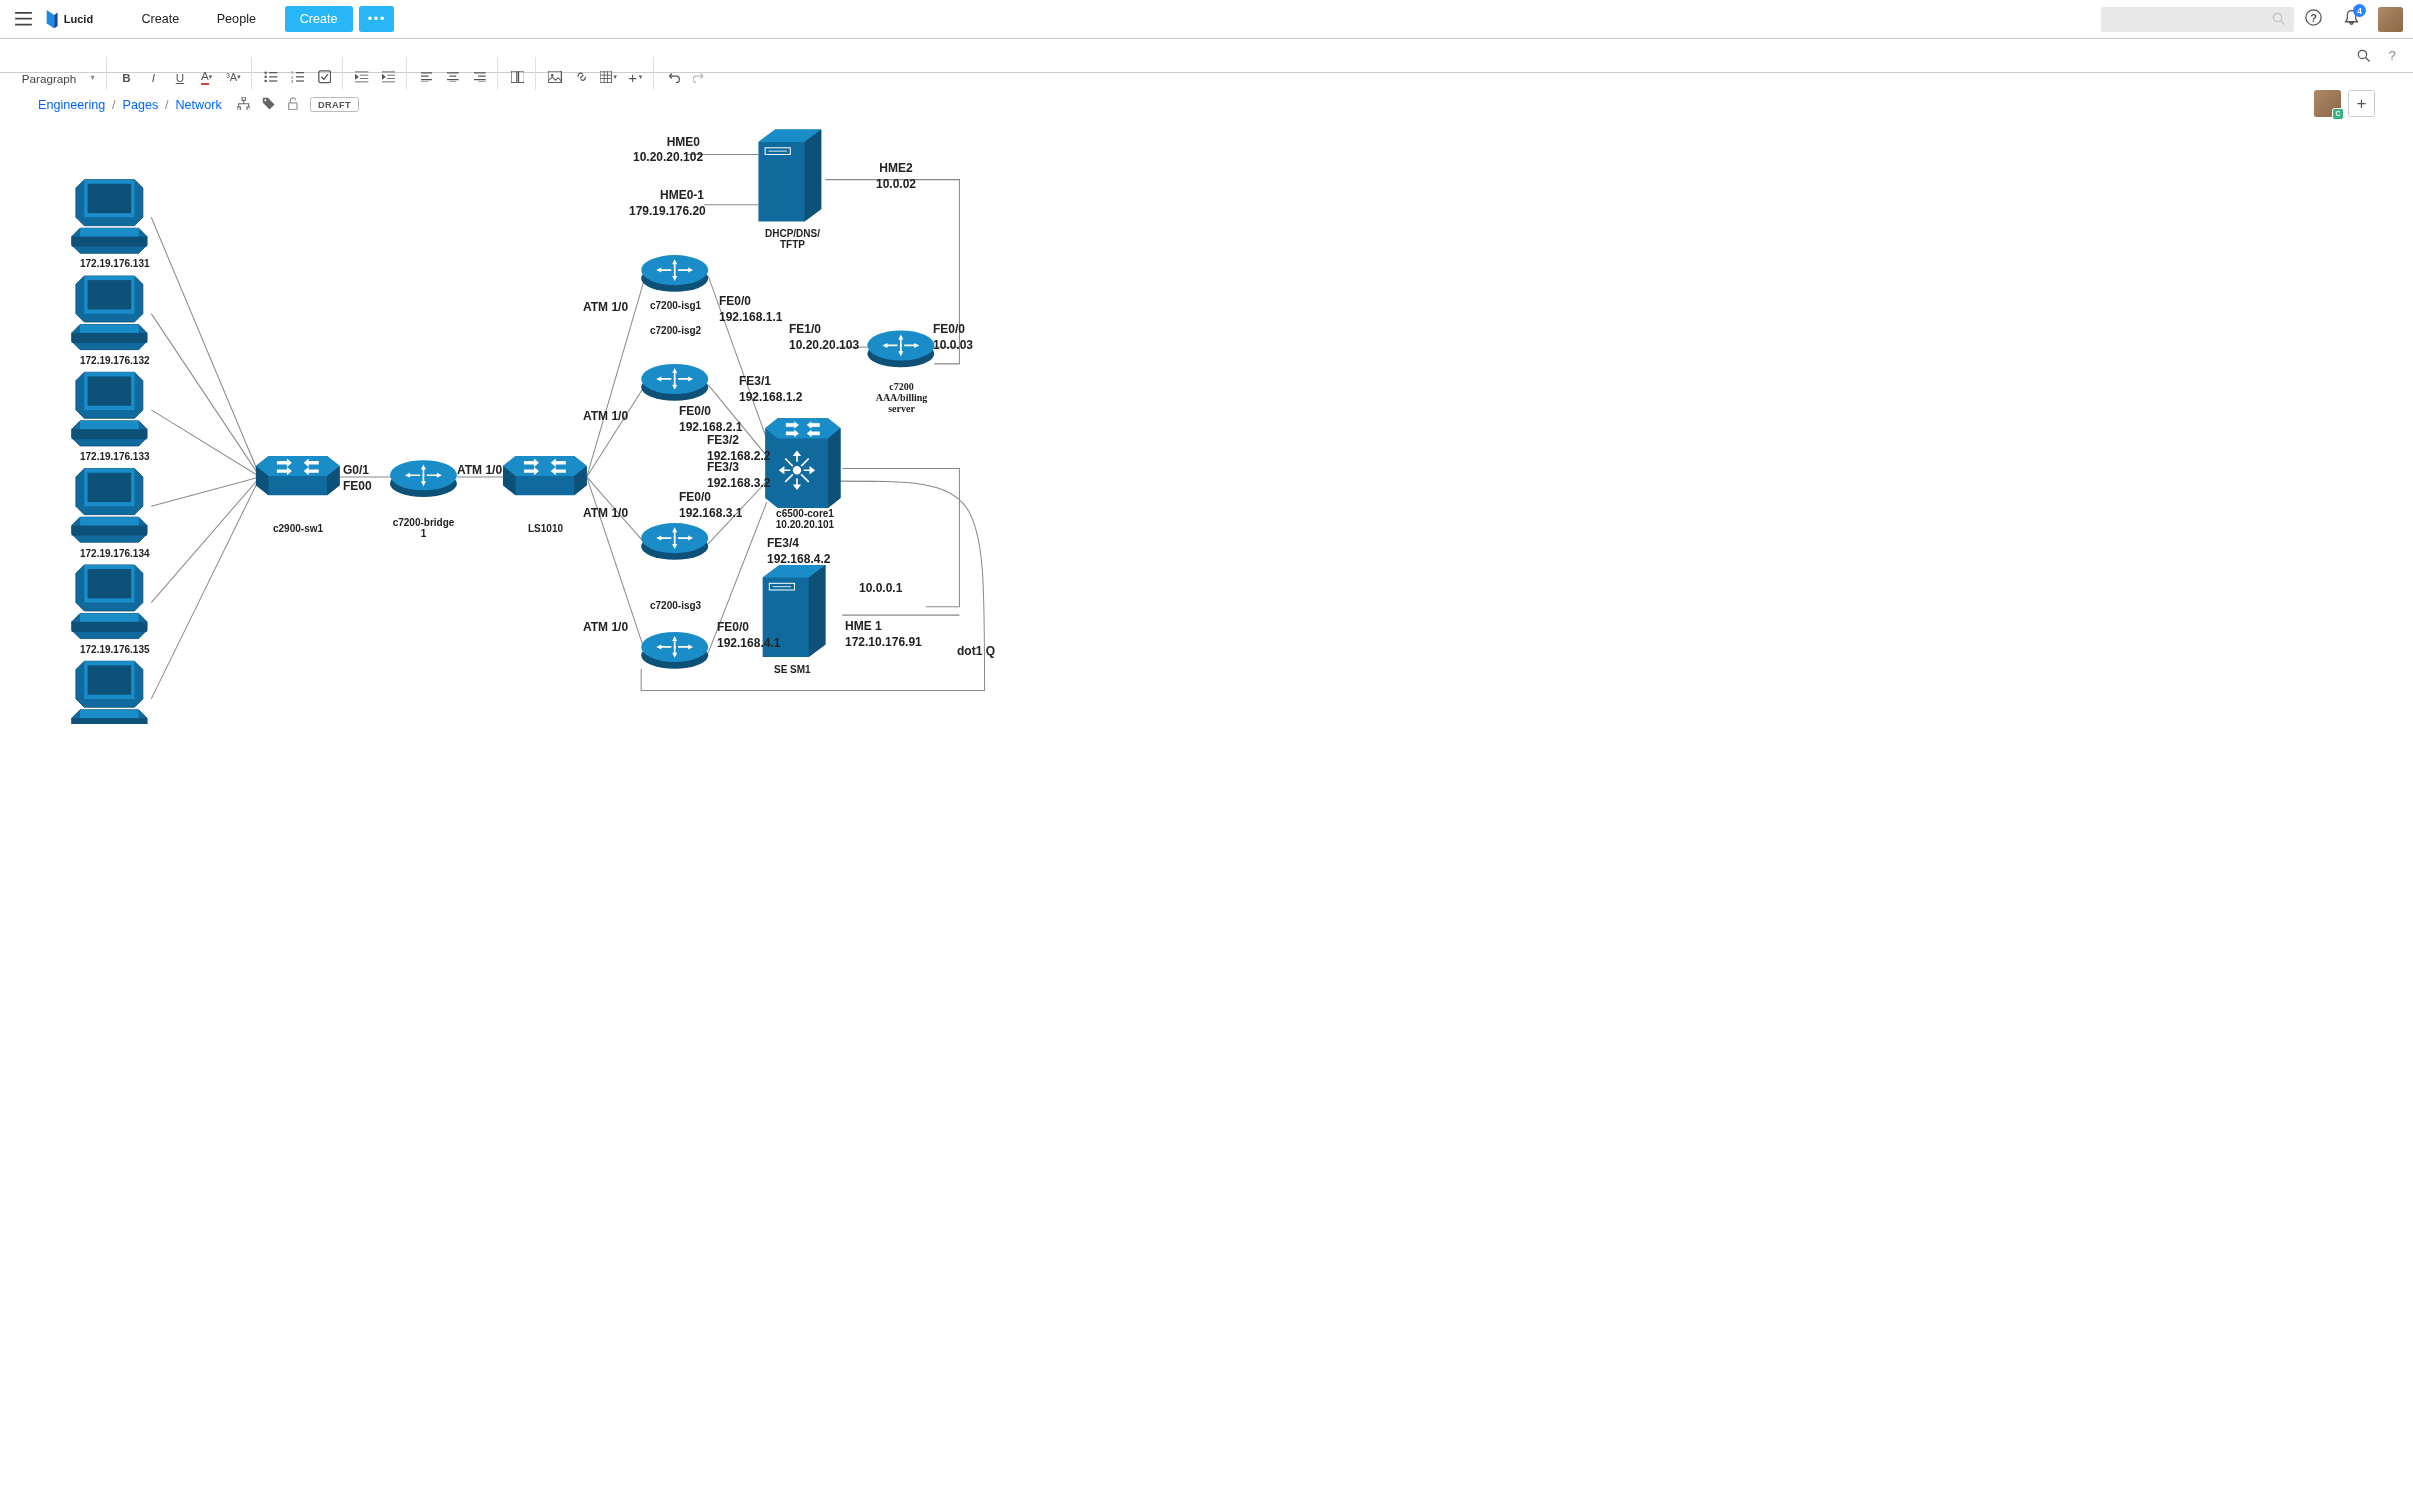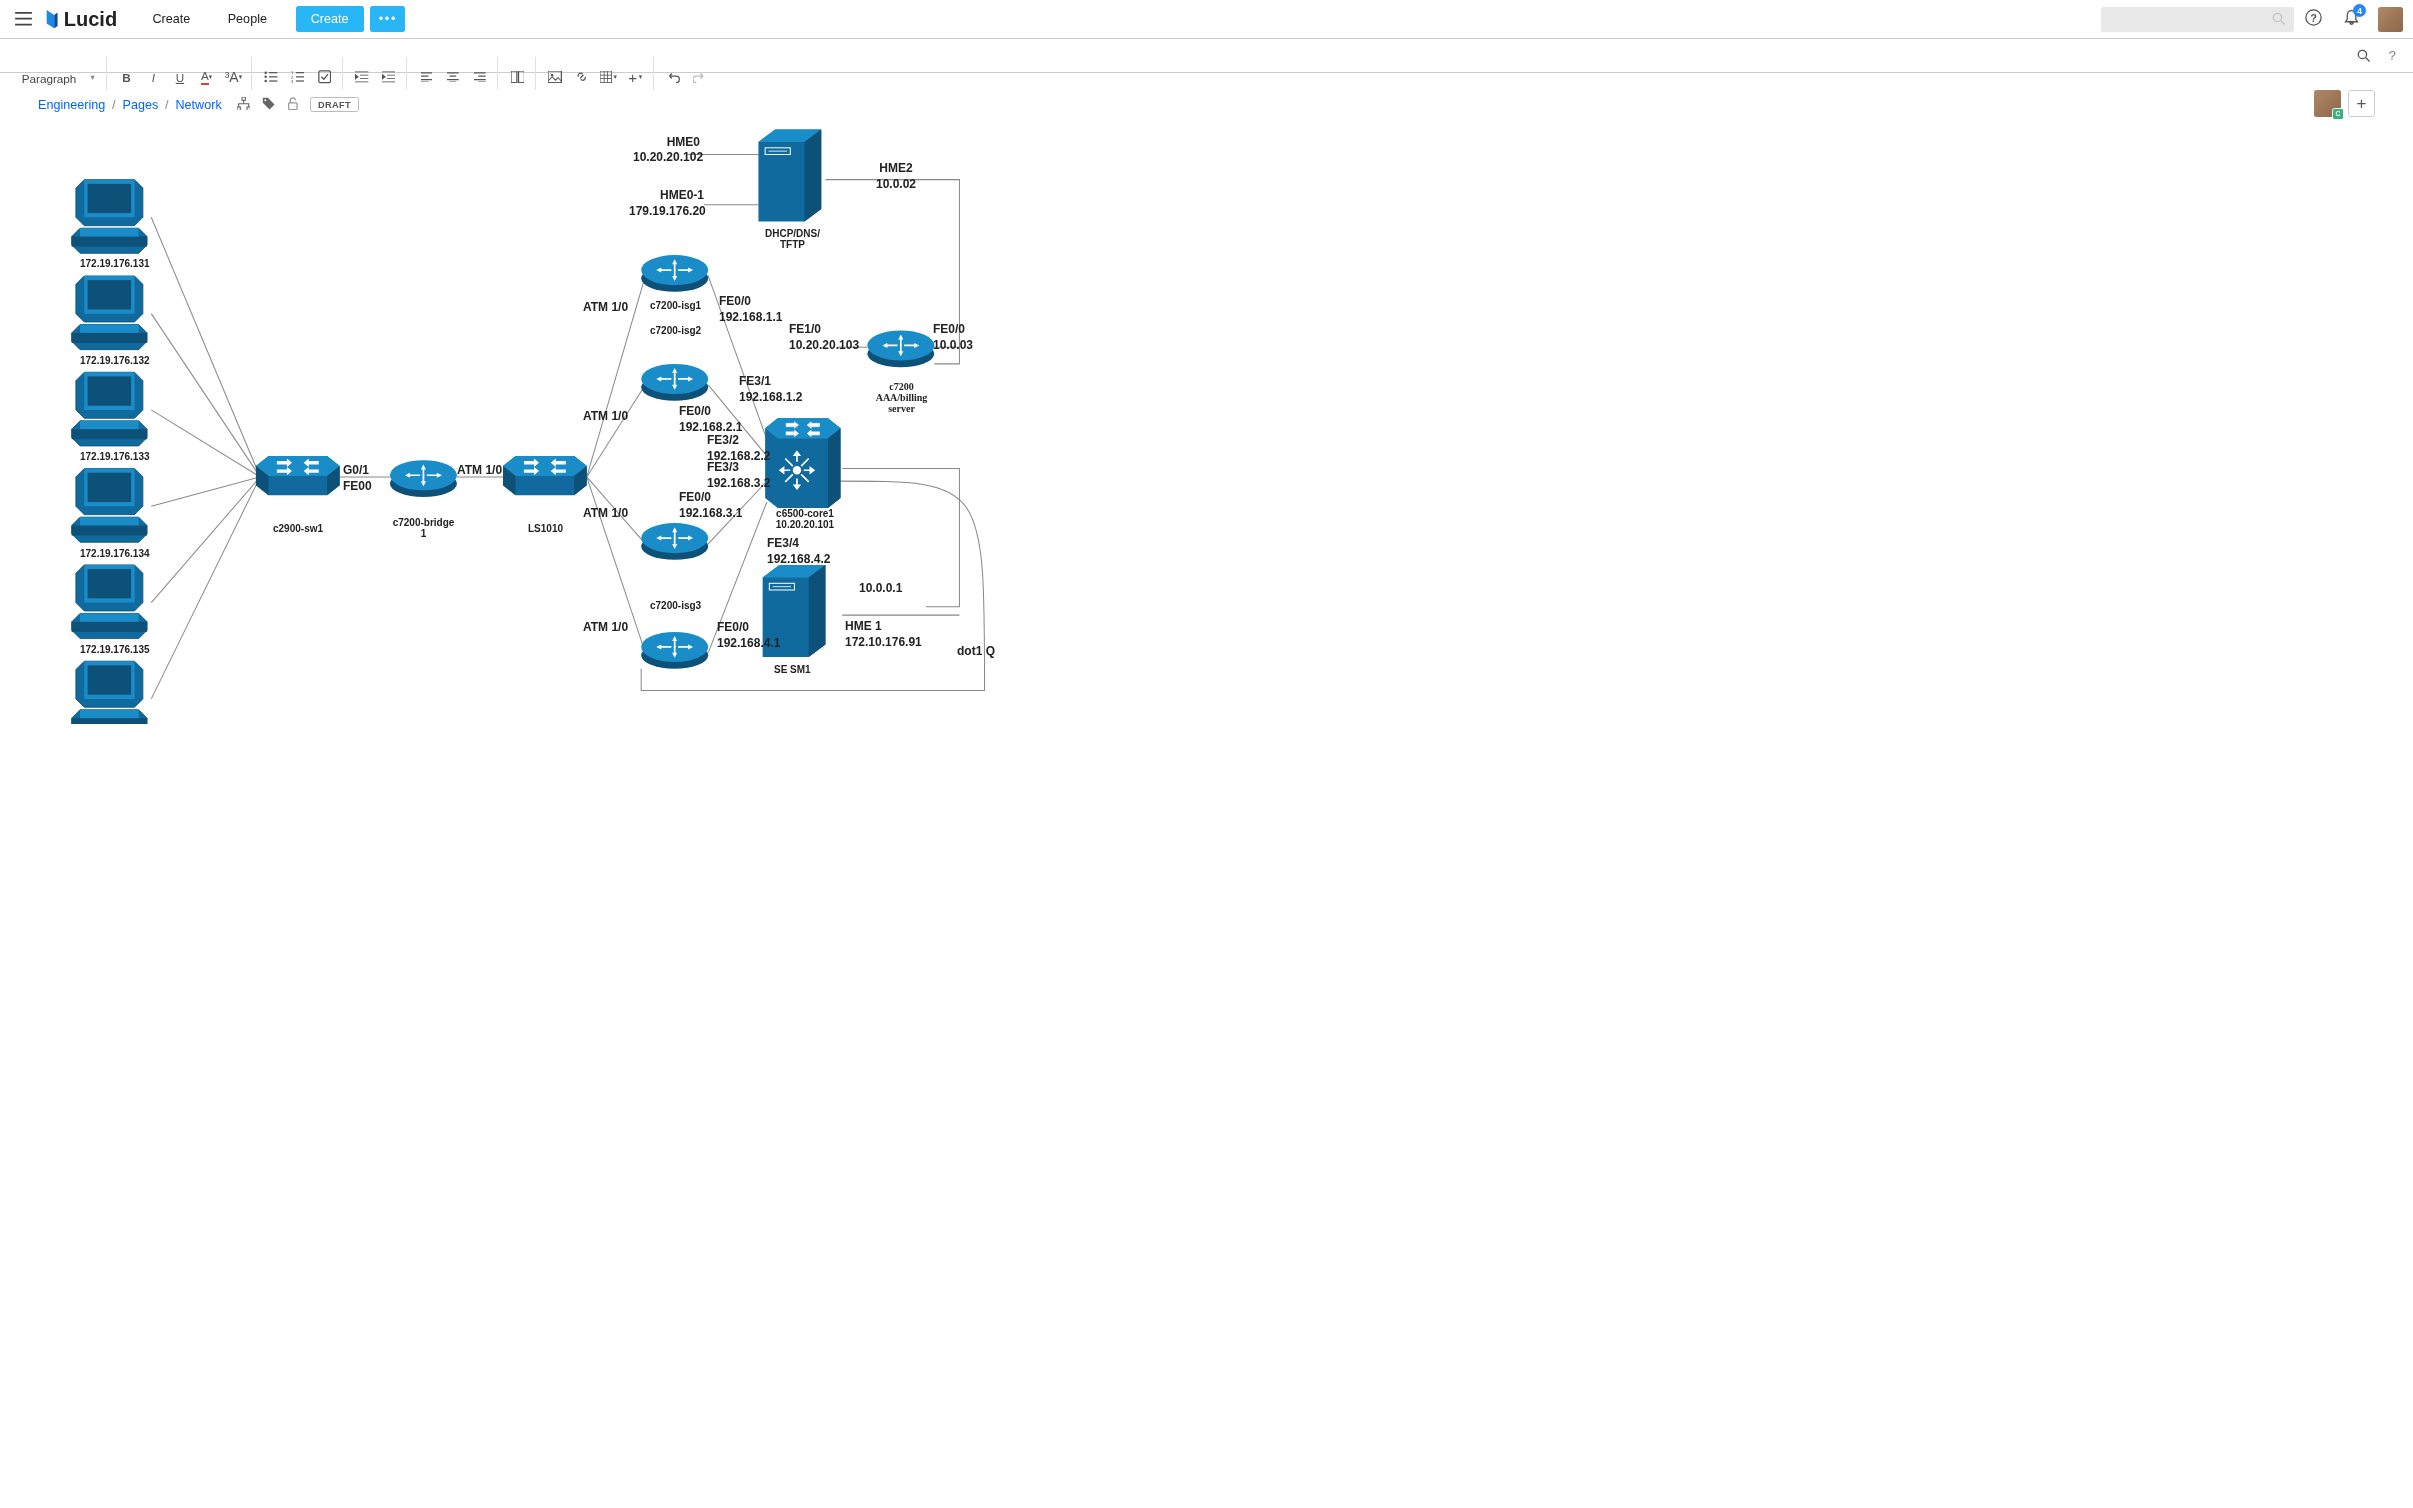--- a/index.html
+++ b/index.html
@@ -9,21 +9,21 @@
 .top-header {
   display: flex;
   align-items: center;
   height: 39px;
   padding: 0 10px;
   border-bottom: 0.8px solid #ccc;
   gap: 3.4px;
 }
 .hamburger-icon { cursor: pointer; padding: 5px; }
 .hamburger-icon svg { display: block; }
-.logo-box { display: flex; align-items: center; gap: 5px; font-weight: 700; font-size: 20px; color: #222; margin-left: 5px; margin-right: 15px; }
+.logo-box { display: flex; align-items: center; gap: 5px; font-weight: 700; font-size: 11px; color: #222; margin-left: 5px; margin-right: 28px; }
 .logo-mark { width: 13.4px; height: 18.4px; }
 .nav-link { padding: 6.7px 17px; font-size: 12.6px; color: #222; cursor: pointer; }
 .create-btn { background: #29b6f6; color: #fff; padding: 5.9px 15px; border-radius: 2.5px; font-size: 12.6px; font-weight: 500; cursor: pointer; margin-left: 8.4px; }
 .more-btn { background: #29b6f6; color: #fff; padding: 5.9px 8.4px; border-radius: 2.5px; font-size: 12.6px; cursor: pointer; margin-left: 3.4px; letter-spacing: 1.7px; }
 .spacer { flex: 1; }
 .search-box { width: 193px; height: 25px; background: #e8e8e8; border-radius: 2.5px; display: flex; align-items: center; justify-content: flex-end; padding: 0 8.4px; }
 .search-box svg { opacity: 0.4; }
 .header-icon { padding: 5px 8.4px; cursor: pointer; position: relative; }
 .badge { position: absolute; top: 0px; right: 1.7px; background: #2684ff; color: #fff; border-radius: 50%; width: 13.4px; height: 13.4px; font-size: 8.4px; display: flex; align-items: center; justify-content: center; font-weight: 600; }
 .avatar { width: 25px; height: 25px; border-radius: 2.5px; background: linear-gradient(135deg, #b08868, #8a6848); margin-left: 6.7px; cursor: pointer; }
@@ -122,21 +122,21 @@
         <i>I</i>
       </div>
     <div class="tb-btn">
         <u>U</u>
       </div>
     <div class="tb-btn">
         <span style="border-bottom:2.5px solid #d04437;padding-bottom:0.8px;">A</span> 
         <span style="font-size:6.7px;">▾</span>
       </div>
     <div class="tb-btn">
-        <span style="font-size:14px;">³A</span>
+        <span style="font-size:11px;">³A</span>
         <span style="font-size:6.7px;">▾</span>
       </div>
   </div>
   <div class="toolbar-group">
     <div class="tb-btn">
         <svg width="13.4" height="11.7" viewBox="0 0 16 14">
           <circle cx="2" cy="2" r="1.5" fill="#555"></circle>
           <path d="M6 2h10" stroke="#555" stroke-width="1.5"></path>
           <circle cx="2" cy="7" r="1.5" fill="#555"></circle>
           <path d="M6 7h10" stroke="#555" stroke-width="1.5"></path>

